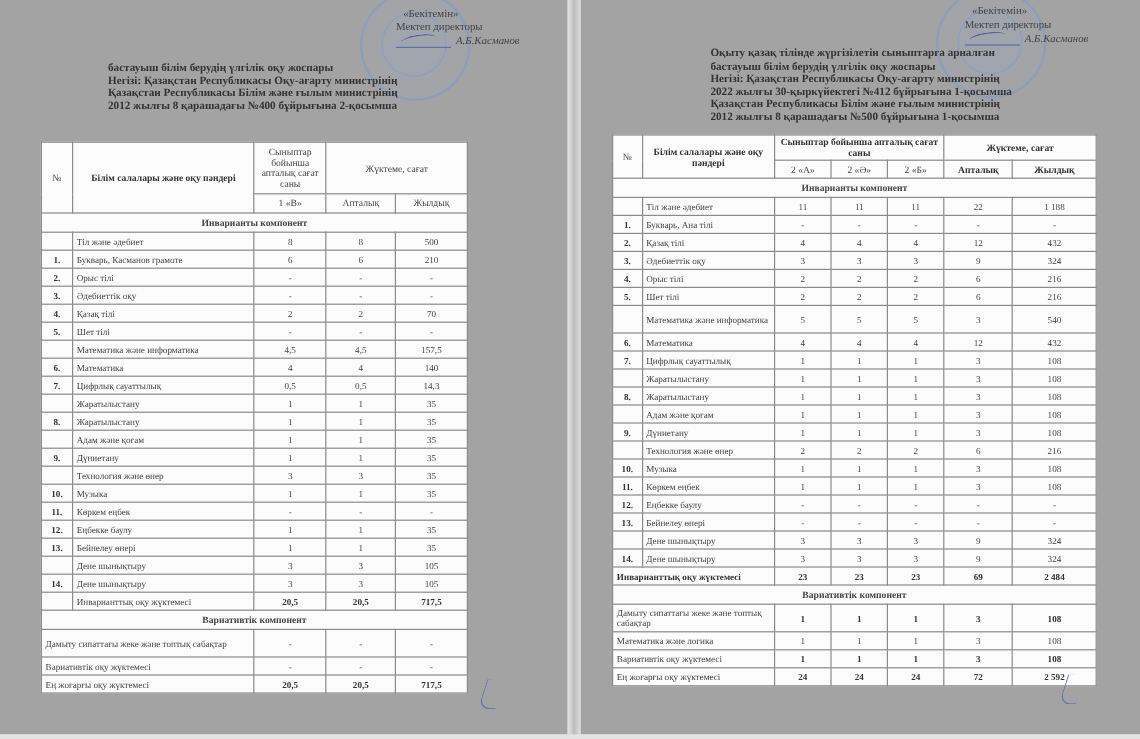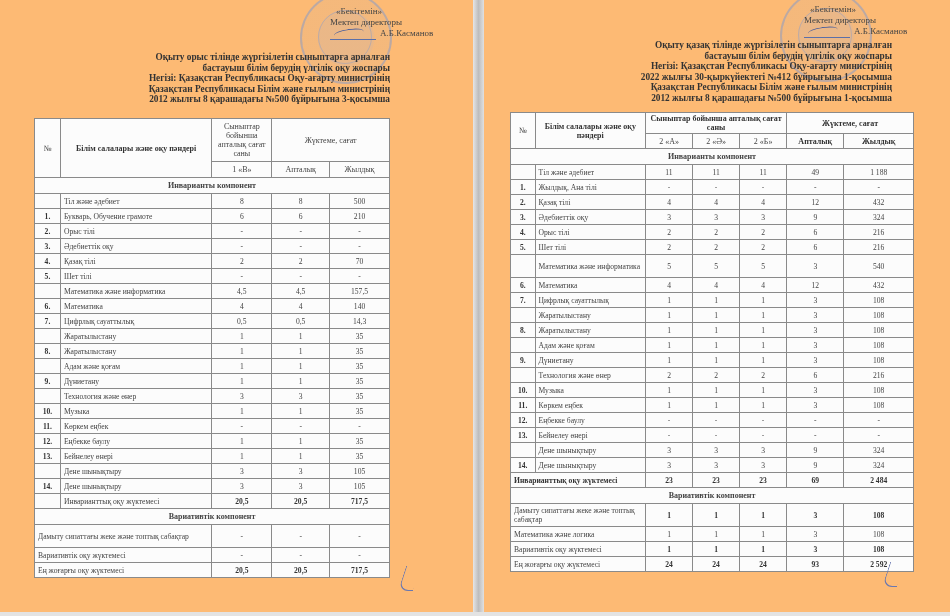--- a/index.html
+++ b/index.html
@@ -3,51 +3,51 @@
 <meta charset="utf-8">
 <style>
   html, body { margin:0; padding:0; }
   body {
     width:950px; height:616px; overflow:hidden; position:relative;
     background:#d9d9d9;
     font-family:"Liberation Serif", serif;
     color:#333;
   }
   .page {
-    position:absolute; top:0; background:#fdba74; height:612px; overflow:hidden;
+    position:absolute; top:0; background:#a3a3a3; height:612px; overflow:hidden;
   }
   #page-left { left:0; width:473px; }
   #page-right { left:484px; width:466px; }
   .gutter {
     position:absolute; top:0; left:473px; width:11px; height:616px;
     background:linear-gradient(to right,#e6e6e6,#bdbdbd 50%,#e0e0e0);
   }
   .bottom-edge { position:absolute; left:0; top:612px; width:950px; height:4px; background:#e3e3e3; }
 
   .stamp {
     position:absolute; width:88px; height:88px; border-radius:50%;
     border:2px solid rgba(120,150,210,0.45);
     background:radial-gradient(circle, rgba(150,175,225,0.18) 0 45%, rgba(150,175,225,0.08) 46% 100%);
   }
   .stamp::after {
     content:""; position:absolute; left:16px; top:16px; width:52px; height:52px; border-radius:50%;
     border:1px solid rgba(120,150,210,0.4);
   }
   .approval { position:absolute; font-size:9px; line-height:11px; color:#444; }
   .approval .a1 { padding-left:6px; }
-  .approval .sigline { display:flex; align-items:flex-start; gap:4px; }
+  .approval .sigline { display:flex; align-items:center; gap:4px;font-style:italic; }
   .scribble {
     width:46px; height:11px; border-bottom:1px solid #5b6fa8; position:relative;
   }
   .scribble::before {
     content:""; position:absolute; left:4px; top:1px; width:30px; height:8px;
     border-top:1px solid #4a5e9c; border-radius:50% 50% 0 0; transform:rotate(-8deg);
   }
   .title {
-    position:absolute; text-align:right; font-size:9.3px; line-height:10.6px;
+    position:absolute; text-align:left; font-size:9.3px; line-height:10.6px;
     font-weight:bold; color:#333;
   }
 
   table.plan {
     position:absolute; border-collapse:collapse; font-size:7.6px; color:#444;
     background:#fcfcfc;
   }
   table.plan td, table.plan th {
     border:1px solid #8a8a8a; padding:0 3px; height:14px; font-weight:normal;
     text-align:center; vertical-align:middle;
@@ -74,25 +74,24 @@
   <div class="approval" style="left:330px;top:6px;">
     <div class="a1">«Бекітемін»</div>
     <div>Мектеп директоры</div>
     <div class="sigline">
       <span class="scribble"></span>
       <span>А.Б.Касманов</span>
     </div>
   </div>
 
   <div class="title" style="left:90px;top:52px;width:300px;">
-    <div>Оқыту орыс тілінде жүргізілетін сыныптарға арналған</div>
     <div>бастауыш білім берудің үлгілік оқу жоспары</div>
     <div>Негізі: Қазақстан Республикасы Оқу-ағарту министрінің</div>
     <div>Қазақстан Республикасы Білім және ғылым министрінің</div>
-    <div>2012 жылғы 8 қарашадағы №500 бұйрығына 3-қосымша</div>
+    <div>2012 жылғы 8 қарашадағы №400 бұйрығына 2-қосымша</div>
   </div>
 
   <table class="plan" id="table-left">
     <colgroup>
       <col style="width:26px">
         <col style="width:152px">
         <col style="width:60px">
         <col style="width:58px">
         <col style="width:60px">
     </colgroup>
@@ -115,21 +114,21 @@
         </tr>
     <tr>
           <td class="bold"></td>
           <td class="name">Тіл және әдебиет</td>
           <td>8</td>
           <td>8</td>
           <td>500</td>
         </tr>
         <tr>
           <td class="bold">1.</td>
-          <td class="name">Букварь, Обучение грамоте</td>
+          <td class="name">Букварь, Касманов грамоте</td>
           <td>6</td>
           <td>6</td>
           <td>210</td>
         </tr>
         <tr>
           <td class="bold">2.</td>
           <td class="name">Орыс тілі</td>
           <td>-</td>
           <td>-</td>
           <td>-</td>
@@ -337,26 +336,26 @@
     <tbody id="right-body">
       <tr class="section">
           <td colspan="7">Инварианты компонент</td>
         </tr>
     <tr>
           <td class="bold"></td>
           <td class="name">Тіл және әдебиет</td>
           <td>11</td>
           <td>11</td>
           <td>11</td>
-          <td>49</td>
+          <td>22</td>
           <td>1 188</td>
         </tr>
         <tr>
           <td class="bold">1.</td>
-          <td class="name">Жылдық, Ана тілі</td>
+          <td class="name">Букварь, Ана тілі</td>
           <td>-</td>
           <td>-</td>
           <td>-</td>
           <td>-</td>
           <td>-</td>
         </tr>
         <tr>
           <td class="bold">2.</td>
           <td class="name">Қазақ тілі</td>
           <td>4</td>
@@ -551,21 +550,21 @@
           <td class="bold">1</td>
           <td class="bold">1</td>
           <td class="bold">3</td>
           <td class="bold">108</td>
         </tr>
         <tr>
           <td class="name" colspan="2">Ең жоғарғы оқу жүктемесі</td>
           <td class="bold">24</td>
           <td class="bold">24</td>
           <td class="bold">24</td>
-          <td class="bold">93</td>
+          <td class="bold">72</td>
           <td class="bold">2 592</td>
         </tr>
       </tbody>
   </table>
 
   <div class="initial" style="left:402px;top:562px;"></div>
 </div>
 
 <div class="bottom-edge"></div>
 

